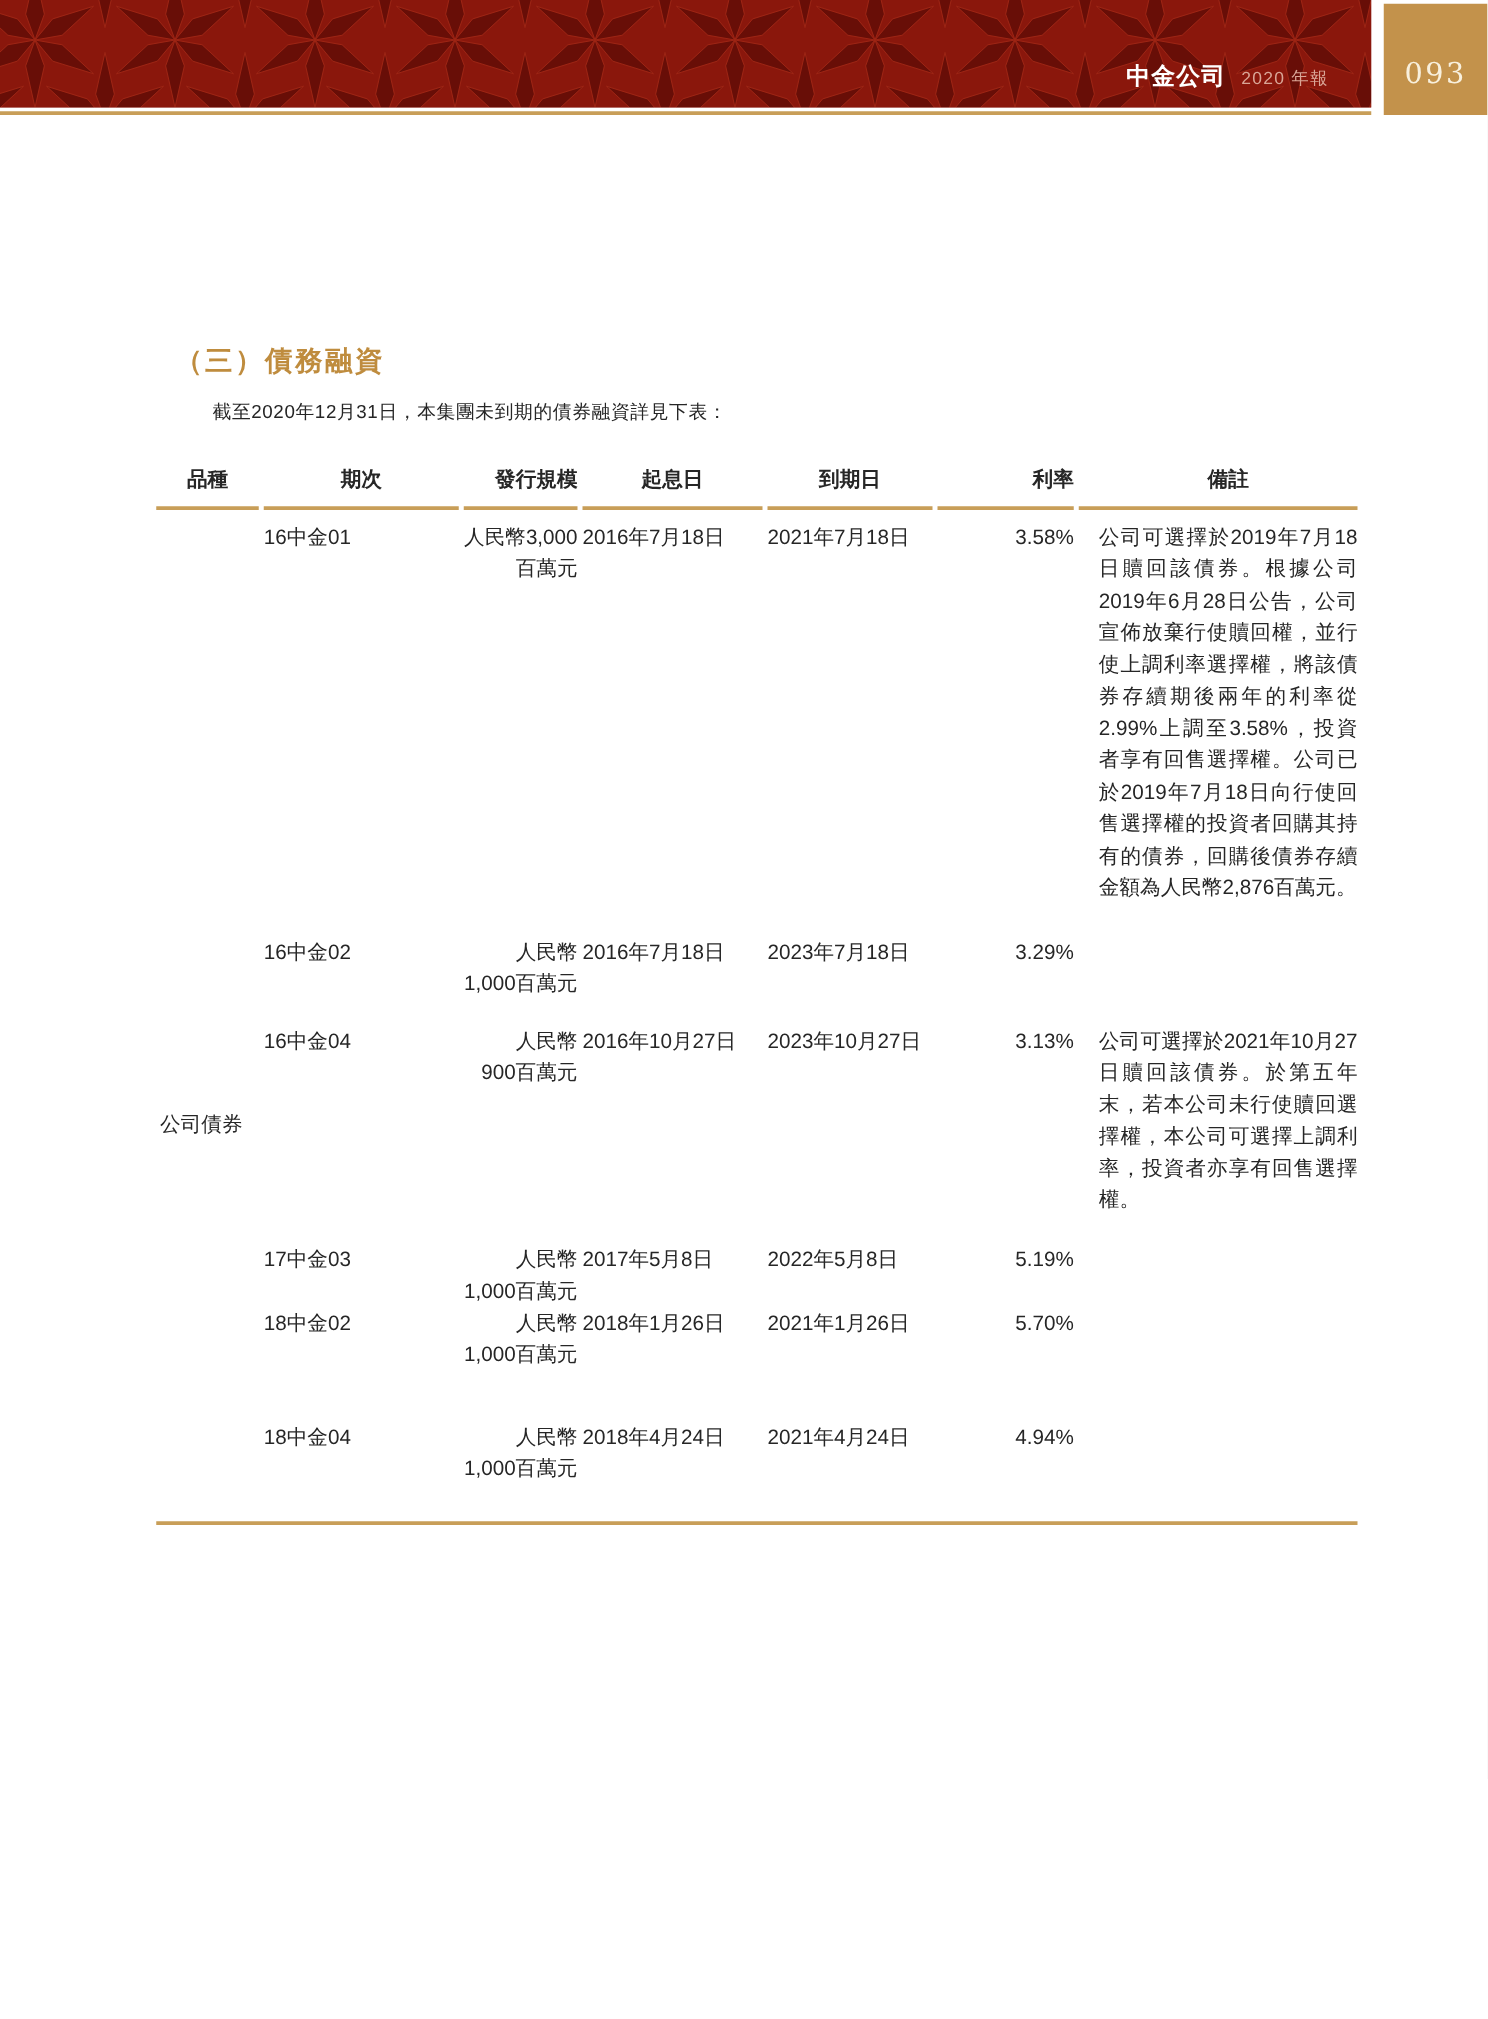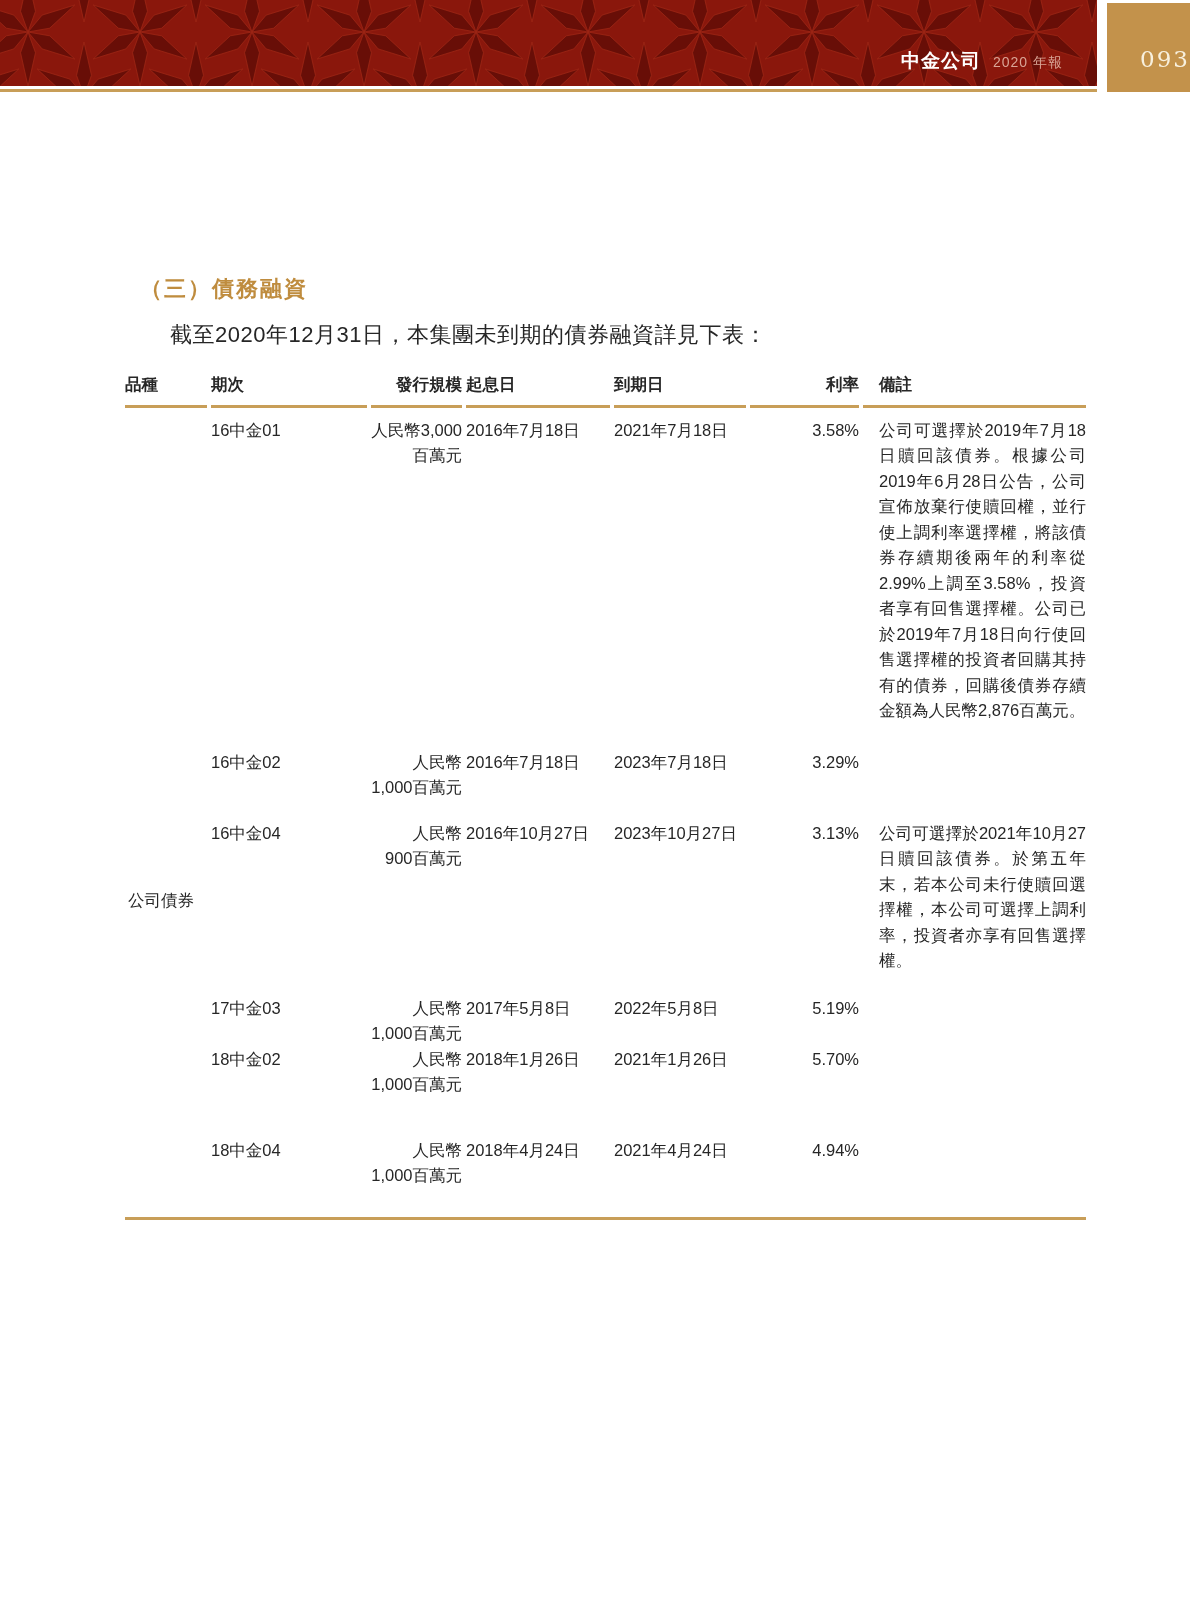--- a/index.html
+++ b/index.html
@@ -20,48 +20,48 @@
     position:absolute; top:48px; right:34px;
     display:flex; align-items:baseline; gap:12px; white-space:nowrap;justify-content:flex-end;
   }
   .band-company { color:#ffffff; font-weight:bold; font-size:19px; letter-spacing:1px; }
   .band-report  { color:#d9a596; font-size:14px; letter-spacing:1px; }
 
   .page-box {
     position:absolute; top:3px; left:1107px; width:83px; height:89px;
     background:#c3924b; color:#f8f0dd;
     font-family:"DejaVu Serif", serif; font-size:23px; letter-spacing:2px;
-    display:flex; align-items:center; justify-content:flex-end; padding-top:22px;
+    display:flex; align-items:center; justify-content:center; padding-top:22px;
   }
   .gold-rule-top {
     position:absolute; top:89px; left:0; width:1097px; height:3px; background:#c89e58;
   }
 
   
   .sec-title {
     position:absolute; top:274px; left:140px;
     font-size:22px; font-weight:bold; color:#bf8c3e; letter-spacing:2px;
   }
   .intro {
     position:absolute; top:320px; left:170px;
-    font-size:22px; letter-spacing:0.5px;
+    font-size:15px; letter-spacing:0.5px;
   }
 
   
   .btable {
     position:absolute; top:372px; left:125px; width:961px;
     font-size:16.5px; line-height:25.5px;
   }
   .trow {
     display:grid;
     grid-template-columns:82px 156px 91px 144px 132px 109px 223px;
     column-gap:4px;
     align-items:start;
   }
-  .thead .cell { font-weight:bold; padding-bottom:7px; border-bottom:3px solid #c89e58; }
+  .thead .cell { font-weight:bold; padding-bottom:7px; border-bottom:3px solid #c89e58;text-align:center; }
   .cell.c3, .cell.c6 { text-align:right; }
   .cell.c7 { padding-left:16px; }
   .body-row .c7 { text-align:justify; text-justify:inter-ideograph; }
   .cell.c4, .cell.c5 { white-space:nowrap; }
   .r1 { margin-top:10px; }
   .r2 { margin-top:26px; }
   .r3 { margin-top:20px; }
   .r4 { margin-top:22px; }
   .r5 { }
   .r6 { margin-top:40px; }

